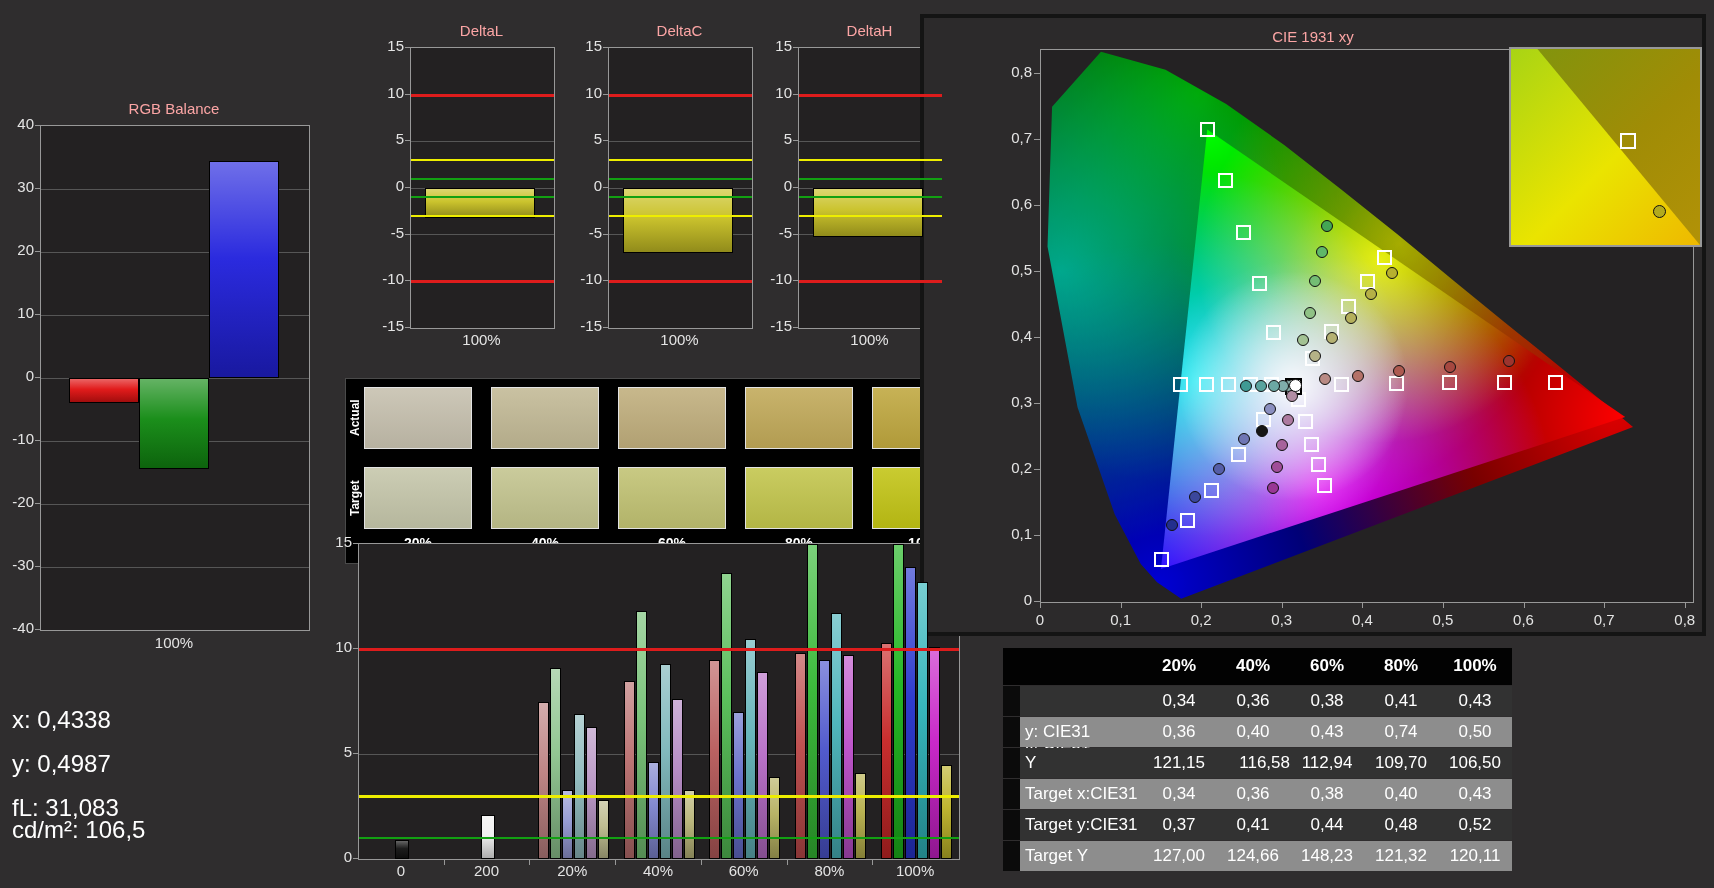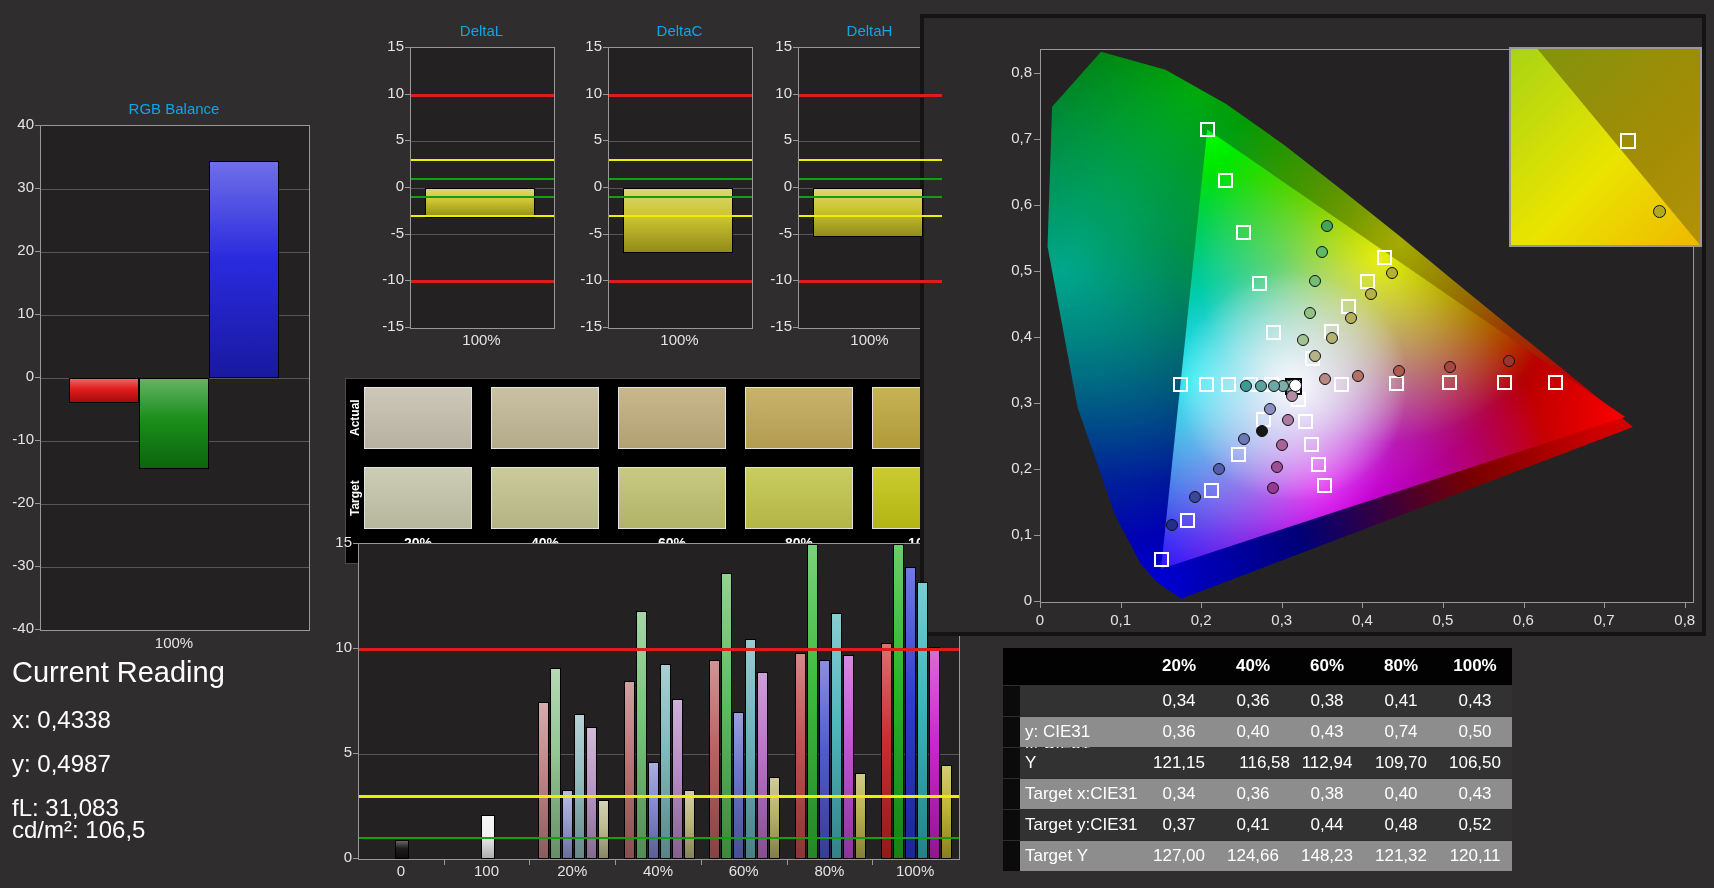--- a/index.html
+++ b/index.html
@@ -2,41 +2,40 @@
 <html><head>
 <meta charset="utf-8">
 <style>
   html,body{margin:0;padding:0;background:#2f2d2e;}
   #app{position:relative;width:1714px;height:888px;background:#2f2d2e;overflow:hidden;
        font-family:"Liberation Sans",sans-serif;color:#eee;}
   .abs{position:absolute;}
   .page-title{position:absolute;left:20px;top:14px;font-size:40px;color:#fafafa;}
   .reading-head{position:absolute;left:12px;top:656px;font-size:29px;color:#ffffff;}
   .reading-line{position:absolute;left:12px;font-size:24px;color:#ffffff;}
-  .ctitle{position:absolute;font-size:15px;color:#0ea5e9;text-align:center;}
+  .ctitle{position:absolute;font-size:15px;color:#fca5a5;text-align:center;}
   .plot{position:absolute;background:#232122;border:1px solid #989898;overflow:hidden;}
   .hline{position:absolute;left:0;right:0;}
   .ticklab{position:absolute;font-size:15px;color:#e4e4e4;text-align:right;}
   .xlab{position:absolute;font-size:15px;color:#e4e4e4;text-align:center;}
   .bar{position:absolute;border:1px solid #000;box-sizing:border-box;z-index:2;
        background-image:linear-gradient(to bottom,rgba(255,255,255,.35),rgba(255,255,255,.04) 45%,rgba(0,0,0,.28));}
   .sq{position:absolute;border:2px solid #fff;box-sizing:border-box;z-index:4;background:transparent;}
   .ci{position:absolute;border:1px solid #101010;border-radius:50%;box-sizing:border-box;z-index:5;}
   .swatch{position:absolute;border:1px solid #e2e2e2;box-sizing:border-box;
        background-image:linear-gradient(to bottom,rgba(255,255,255,.12),rgba(0,0,0,.08));}
   .rotlab{position:absolute;writing-mode:vertical-rl;transform:rotate(180deg);
        font-size:12px;font-weight:bold;color:#fff;text-align:center;}
   .collab{position:absolute;font-size:14px;font-weight:bold;color:#fff;text-align:center;}
   .tcell{position:absolute;font-size:17px;color:#fff;overflow:hidden;white-space:nowrap;}
 </style>
 </head>
 <body>
 
 <div id="app">
-  <div class="reading-head">Current Reading</div>
   <div class="reading-line" style="top:706px">x: 0,4338</div>
   <div class="reading-line" style="top:750px">y: 0,4987</div>
   <div class="reading-line" style="top:794px">fL: 31,083</div>
   <div class="reading-line" style="top:816px">cd/m²: 106,5</div>
 <div class="ctitle" style="left: 0px; top: 100px; width: 348px;">RGB Balance</div>
     <div class="plot" style="left: 40px; top: 125px; width: 268px; height: 504px;">
       <div class="hline" style="top: 440.5px; height: 1px; background: rgb(86, 86, 86);"></div>
       <div class="hline" style="top: 377.5px; height: 1px; background: rgb(86, 86, 86);"></div>
       <div class="hline" style="top: 314.5px; height: 1px; background: rgb(86, 86, 86);"></div>
       <div class="hline" style="top: 251.5px; height: 1px; background: rgb(86, 86, 86);"></div>
@@ -216,33 +215,34 @@
     </div>
     <div class="ticklab" style="left: 310px; top: 848px; width: 42px;">0</div>
     <div class="abs" style="left: 353px; top: 858px; width: 5px; height: 1px; background: rgb(152, 152, 152);"></div>
     <div class="ticklab" style="left: 310px; top: 743px; width: 42px;">5</div>
     <div class="abs" style="left: 353px; top: 753px; width: 5px; height: 1px; background: rgb(152, 152, 152);"></div>
     <div class="ticklab" style="left: 310px; top: 638px; width: 42px;">10</div>
     <div class="abs" style="left: 353px; top: 648px; width: 5px; height: 1px; background: rgb(152, 152, 152);"></div>
     <div class="ticklab" style="left: 310px; top: 533px; width: 42px;">15</div>
     <div class="abs" style="left: 353px; top: 543px; width: 5px; height: 1px; background: rgb(152, 152, 152);"></div>
     <div class="xlab" style="left: 358px; top: 862px; width: 85.7143px;">0</div>
-    <div class="xlab" style="left: 443.714px; top: 862px; width: 85.7143px;">100</div>
+    <div class="xlab" style="left: 443.714px; top: 862px; width: 85.7143px;">200</div>
     <div class="abs" style="left: 443.714px; top: 860px; width: 1px; height: 5px; background: rgb(152, 152, 152);"></div>
     <div class="xlab" style="left: 529.429px; top: 862px; width: 85.7143px;">20%</div>
     <div class="abs" style="left: 529.429px; top: 860px; width: 1px; height: 5px; background: rgb(152, 152, 152);"></div>
     <div class="xlab" style="left: 615.143px; top: 862px; width: 85.7143px;">40%</div>
     <div class="abs" style="left: 615.143px; top: 860px; width: 1px; height: 5px; background: rgb(152, 152, 152);"></div>
     <div class="xlab" style="left: 700.857px; top: 862px; width: 85.7143px;">60%</div>
     <div class="abs" style="left: 700.857px; top: 860px; width: 1px; height: 5px; background: rgb(152, 152, 152);"></div>
     <div class="xlab" style="left: 786.571px; top: 862px; width: 85.7143px;">80%</div>
     <div class="abs" style="left: 786.571px; top: 860px; width: 1px; height: 5px; background: rgb(152, 152, 152);"></div>
     <div class="xlab" style="left: 872.286px; top: 862px; width: 85.7143px;">100%</div>
     <div class="abs" style="left: 872.286px; top: 860px; width: 1px; height: 5px; background: rgb(152, 152, 152);"></div>
     <div class="abs" style="left: 920px; top: 14px; width: 778px; height: 614px; background: rgb(44, 42, 43); border: 4px solid rgb(20, 20, 20);">
+      <div class="ctitle" style="left: 0px; top: 10px; width: 778px;">CIE 1931 xy</div>
       <div class="abs" style="left: 116px; top: 31px; width: 652px; height: 552px; background: rgb(36, 34, 35); border: 1px solid rgb(152, 152, 152); overflow: hidden;">
         <div class="abs" style="position: absolute; inset: 0px; z-index: 1; clip-path: polygon(21.5% 99.4%, 17.8% 96.4%, 15.3% 93.1%, 11.3% 84.1%, 5.6% 64.7%, 1% 35.6%, 1.7% 10.3%, 9.2% 0.3%, 19.1% 3.6%, 28.4% 9.8%, 37.3% 17.2%, 46.1% 25.3%, 54.9% 33.6%, 63.3% 41.8%, 71.1% 49.3%, 77.5% 55.4%, 85.5% 63.1%, 90.8% 68.3%); background: radial-gradient(circle at 24% 8%, rgb(0, 180, 0), rgba(0, 0, 0, 0) 55%), radial-gradient(circle at 88% 66%, rgb(224, 0, 0), rgba(0, 0, 0, 0) 50%), radial-gradient(circle at 18% 97%, rgb(0, 0, 210), rgba(0, 0, 0, 0) 45%), radial-gradient(circle at 3% 40%, rgb(0, 160, 160), rgba(0, 0, 0, 0) 40%), radial-gradient(circle at 55% 35%, rgb(180, 180, 0), rgba(0, 0, 0, 0) 45%), linear-gradient(rgb(0, 0, 0), rgb(0, 0, 0)); background-blend-mode: screen; filter: brightness(0.85) saturate(1.2);"></div>
         <div class="abs" style="position: absolute; inset: 0px; z-index: 2; clip-path: polygon(25.5% 14.4%, 18.4% 94%, 89.6% 66.5%); background: radial-gradient(circle at 38.7% 60.9%, rgba(255, 255, 255, 0.95), rgba(255, 255, 255, 0) 22%), radial-gradient(circle at 25.5% 14.4%, rgb(0, 255, 0), rgba(0, 0, 0, 0) 60%), radial-gradient(circle at 89.6% 66.5%, rgb(255, 0, 0), rgba(0, 0, 0, 0) 55%), radial-gradient(circle at 18.4% 94%, rgb(0, 0, 255), rgba(0, 0, 0, 0) 55%), radial-gradient(circle at 24% 60%, rgb(0, 224, 224), rgba(0, 0, 0, 0) 35%), radial-gradient(circle at 52% 38%, rgb(224, 224, 0), rgba(0, 0, 0, 0) 38%), radial-gradient(circle at 43% 79%, rgb(224, 0, 224), rgba(0, 0, 0, 0) 40%), linear-gradient(rgb(0, 0, 0), rgb(0, 0, 0)); background-blend-mode: screen;"></div>
         <div class="sq" style="left: 293.113px; top: 326.605px; width: 15px; height: 15px; border-color: rgb(255, 255, 255);"></div>
         <div class="sq" style="left: 347.917px; top: 325.945px; width: 15px; height: 15px; border-color: rgb(255, 255, 255);"></div>
         <div class="sq" style="left: 401.108px; top: 325.285px; width: 15px; height: 15px; border-color: rgb(255, 255, 255);"></div>
         <div class="sq" style="left: 455.912px; top: 325.285px; width: 15px; height: 15px; border-color: rgb(255, 255, 255);"></div>
         <div class="sq" style="left: 507.491px; top: 324.624px; width: 15px; height: 15px; border-color: rgb(255, 255, 255);"></div>
         <div class="ci" style="left: 277.689px; top: 322.823px; width: 12px; height: 12px; background-color: rgb(185, 138, 132);"></div>
         <div class="ci" style="left: 310.732px; top: 320.182px; width: 12px; height: 12px; background-color: rgb(180, 113, 104);"></div>

